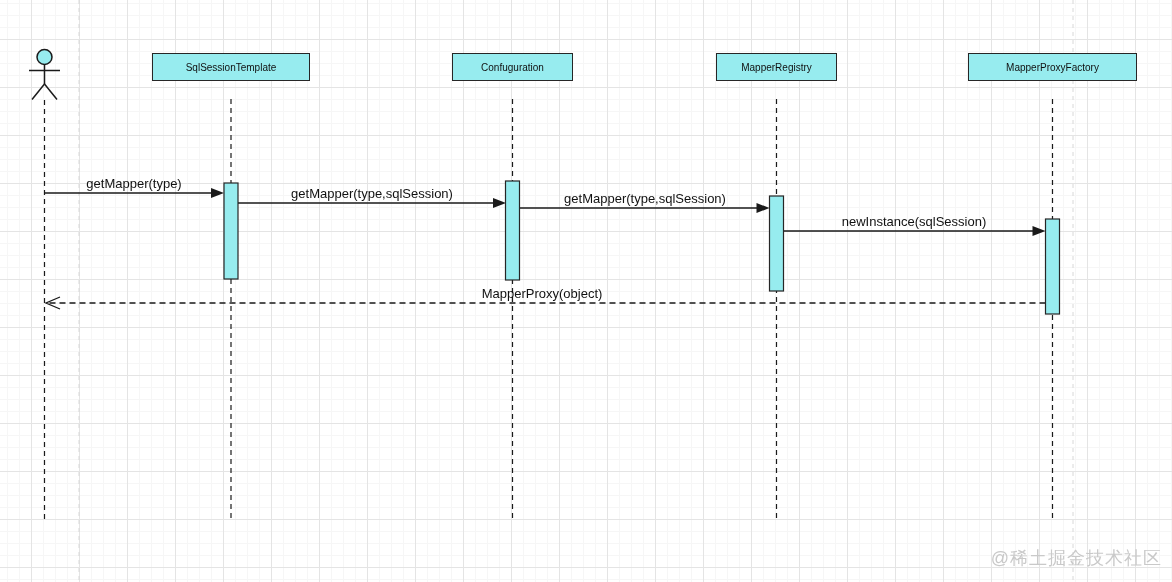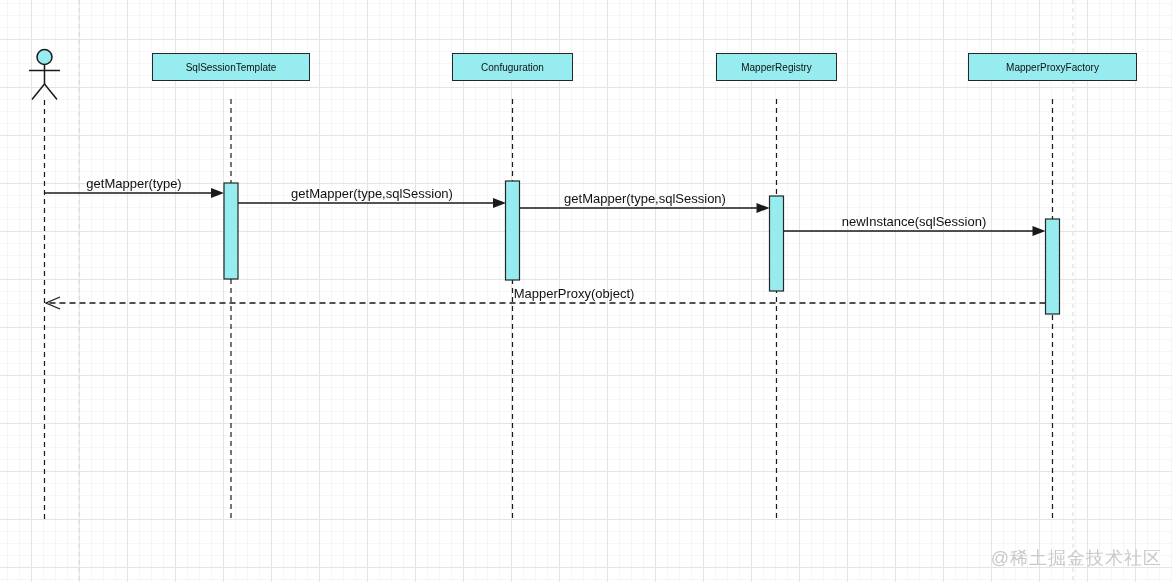--- a/index.html
+++ b/index.html
@@ -121,17 +121,17 @@
     <span>MapperRegistry</span>
   </div>
   <div class="pbox" style="left:968px; width:169px;">
     <span>MapperProxyFactory</span>
   </div>
 
   <div class="mlabel" style="left:134px; top:176px;text-align:right;">getMapper(type)</div>
   <div class="mlabel" style="left:372px; top:186px;">getMapper(type,sqlSession)</div>
   <div class="mlabel" style="left:645px; top:191px;">getMapper(type,sqlSession)</div>
   <div class="mlabel" style="left:914px; top:214px;">newInstance(sqlSession)</div>
-  <div class="mlabel" style="left:574px; top:286px;">MapperProxy(object)</div>
+  <div class="mlabel" style="left:542px; top:286px;">MapperProxy(object)</div>
 
   <div class="watermark">@稀土掘金技术社区</div>
 
 </div>
 
 </body></html>

